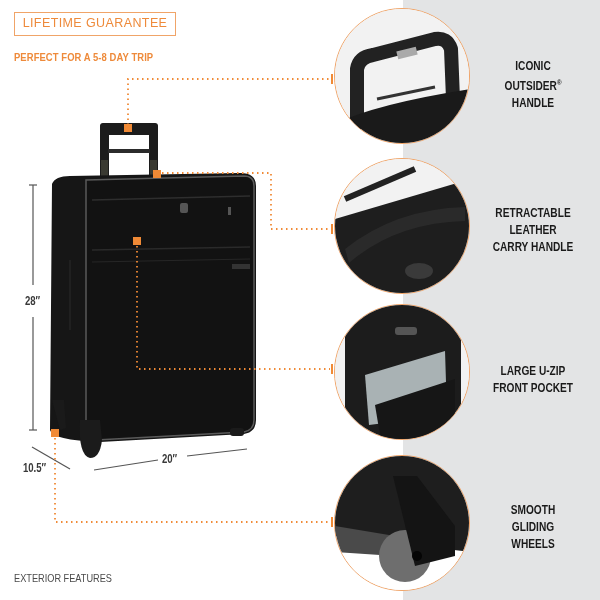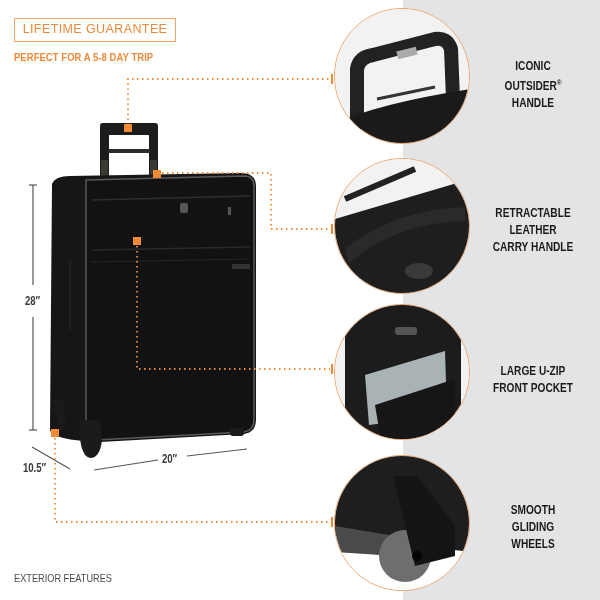--- a/index.html
+++ b/index.html
@@ -2,21 +2,21 @@
 <html><head>
 <meta charset="utf-8">
 <style>
   * { box-sizing: border-box; margin: 0; padding: 0; }
   html, body { width: 600px; height: 600px; overflow: hidden; background: #ffffff; }
   body { position: relative; font-family: "Liberation Sans", sans-serif; }
 
   .gray-panel { position: absolute; left: 403px; top: 0; width: 197px; height: 600px; background: #e3e4e5; }
 
   .badge {
-    position: absolute; left: 14px; top: 18px; width: 162px; height: 24px;
+    position: absolute; left: 14px; top: 12px; width: 162px; height: 24px;
     border: 1.5px solid #f0a468; color: #ee8a3a;
     font-family: "Liberation Sans Narrow", "Liberation Sans", sans-serif;
     font-size: 12.5px; letter-spacing: 0.4px; line-height: 21px; text-align: center;
     background: #fff;
   }
   .subtitle {
     position: absolute; left: 14px; top: 51px;
     color: #ee8a3a; font-weight: bold; font-size: 11.5px; letter-spacing: 0.1px;
     transform: scaleX(0.82); transform-origin: left center; white-space: nowrap;
   }

